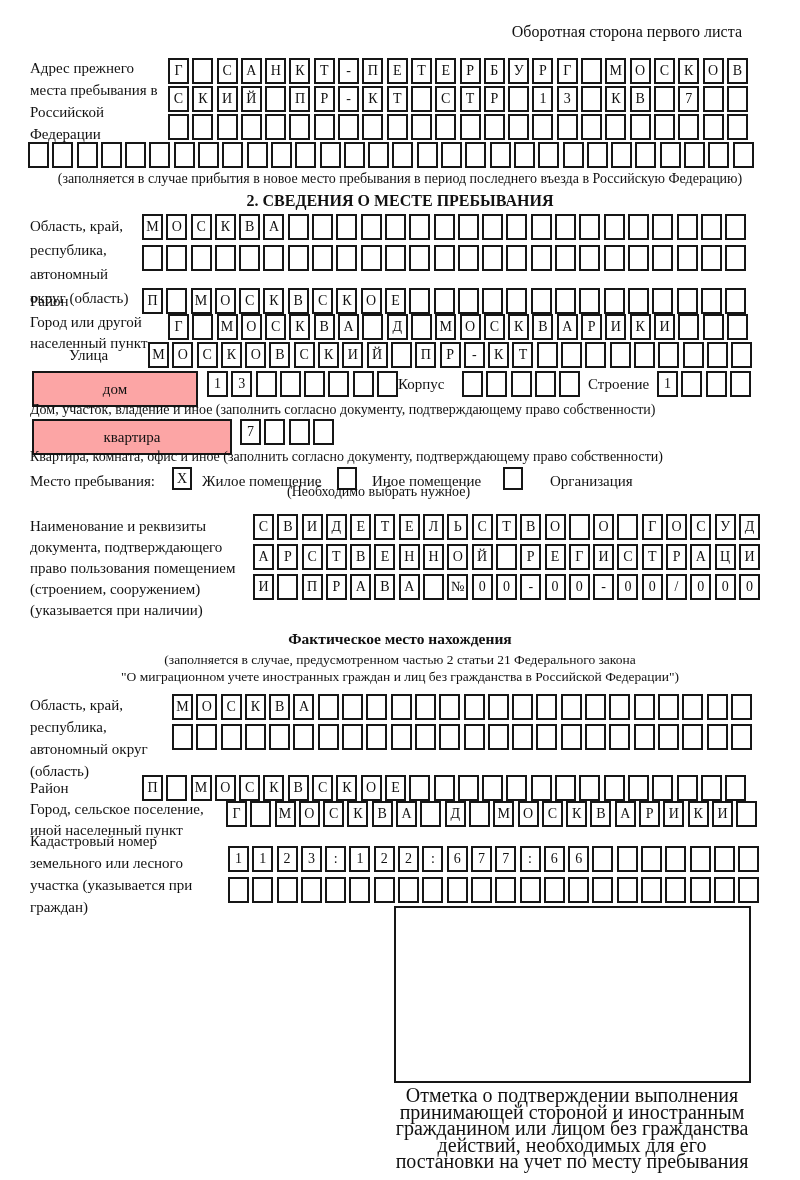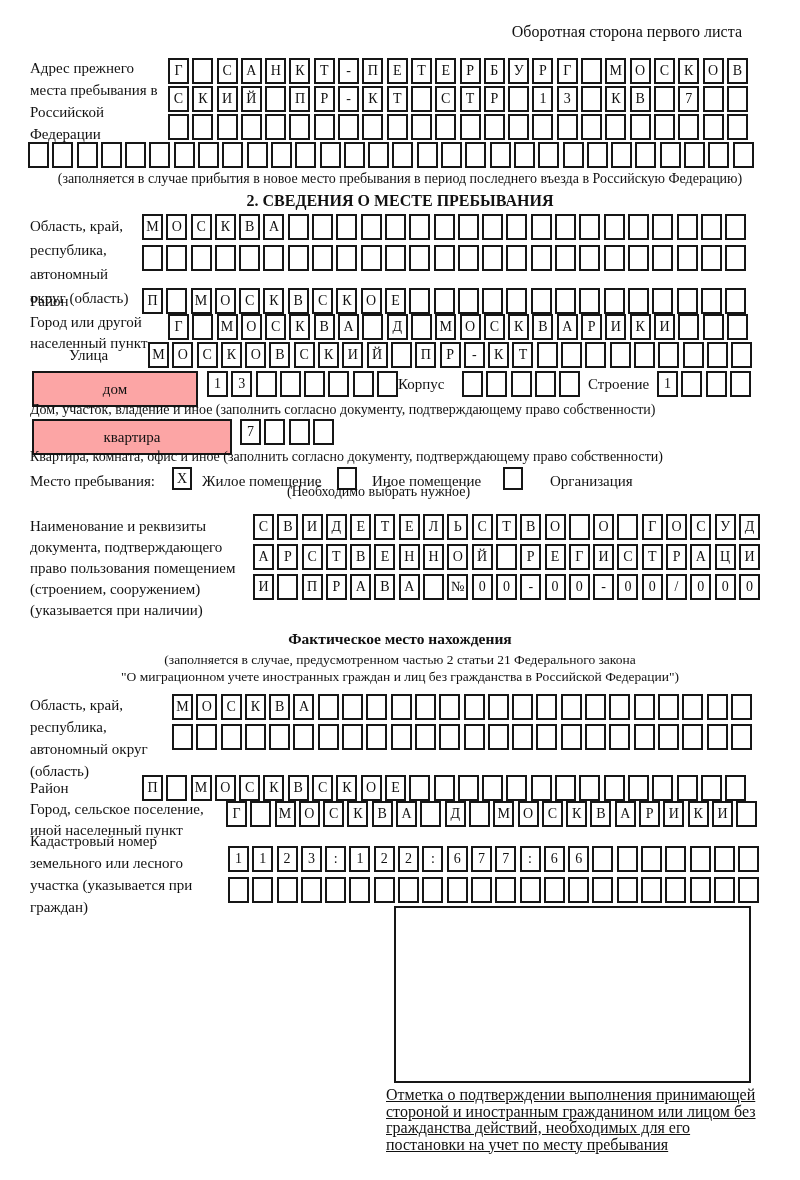--- a/index.html
+++ b/index.html
@@ -21,21 +21,21 @@
   .namedbox{
     border:2px solid #161616;box-sizing:border-box;height:36px;
     display:flex;align-items:center;justify-content:center;font-size:15px;background:#fca5a5;
   }
   .chk{
     width:20px;height:23px;border:2px solid #161616;box-sizing:border-box;
     display:flex;align-items:center;justify-content:center;font-size:14px;background:#fff;
   }
   .small-cap{font-size:14px;}
   .stampbox{border:2px solid #161616;box-sizing:border-box;background:#fff;}
-  .stampnote{font-size:16px;line-height:16.5px;text-align:left;text-decoration:underline;}
+  .stampnote{font-size:20px;line-height:16.5px;text-align:center;}
   .ctr{left:0;width:800px;text-align:center;}
 </style>
 </head>
 <body>
 
 <div class="page">
 
   <div class="abs" style="top:23px;right:58px;font-size:16px;">Оборотная сторона первого листа</div>
 
   <div class="abs lbl" style="left:30px;top:57px;width:142px;">Адрес прежнего места пребывания в Российской Федерации</div>

